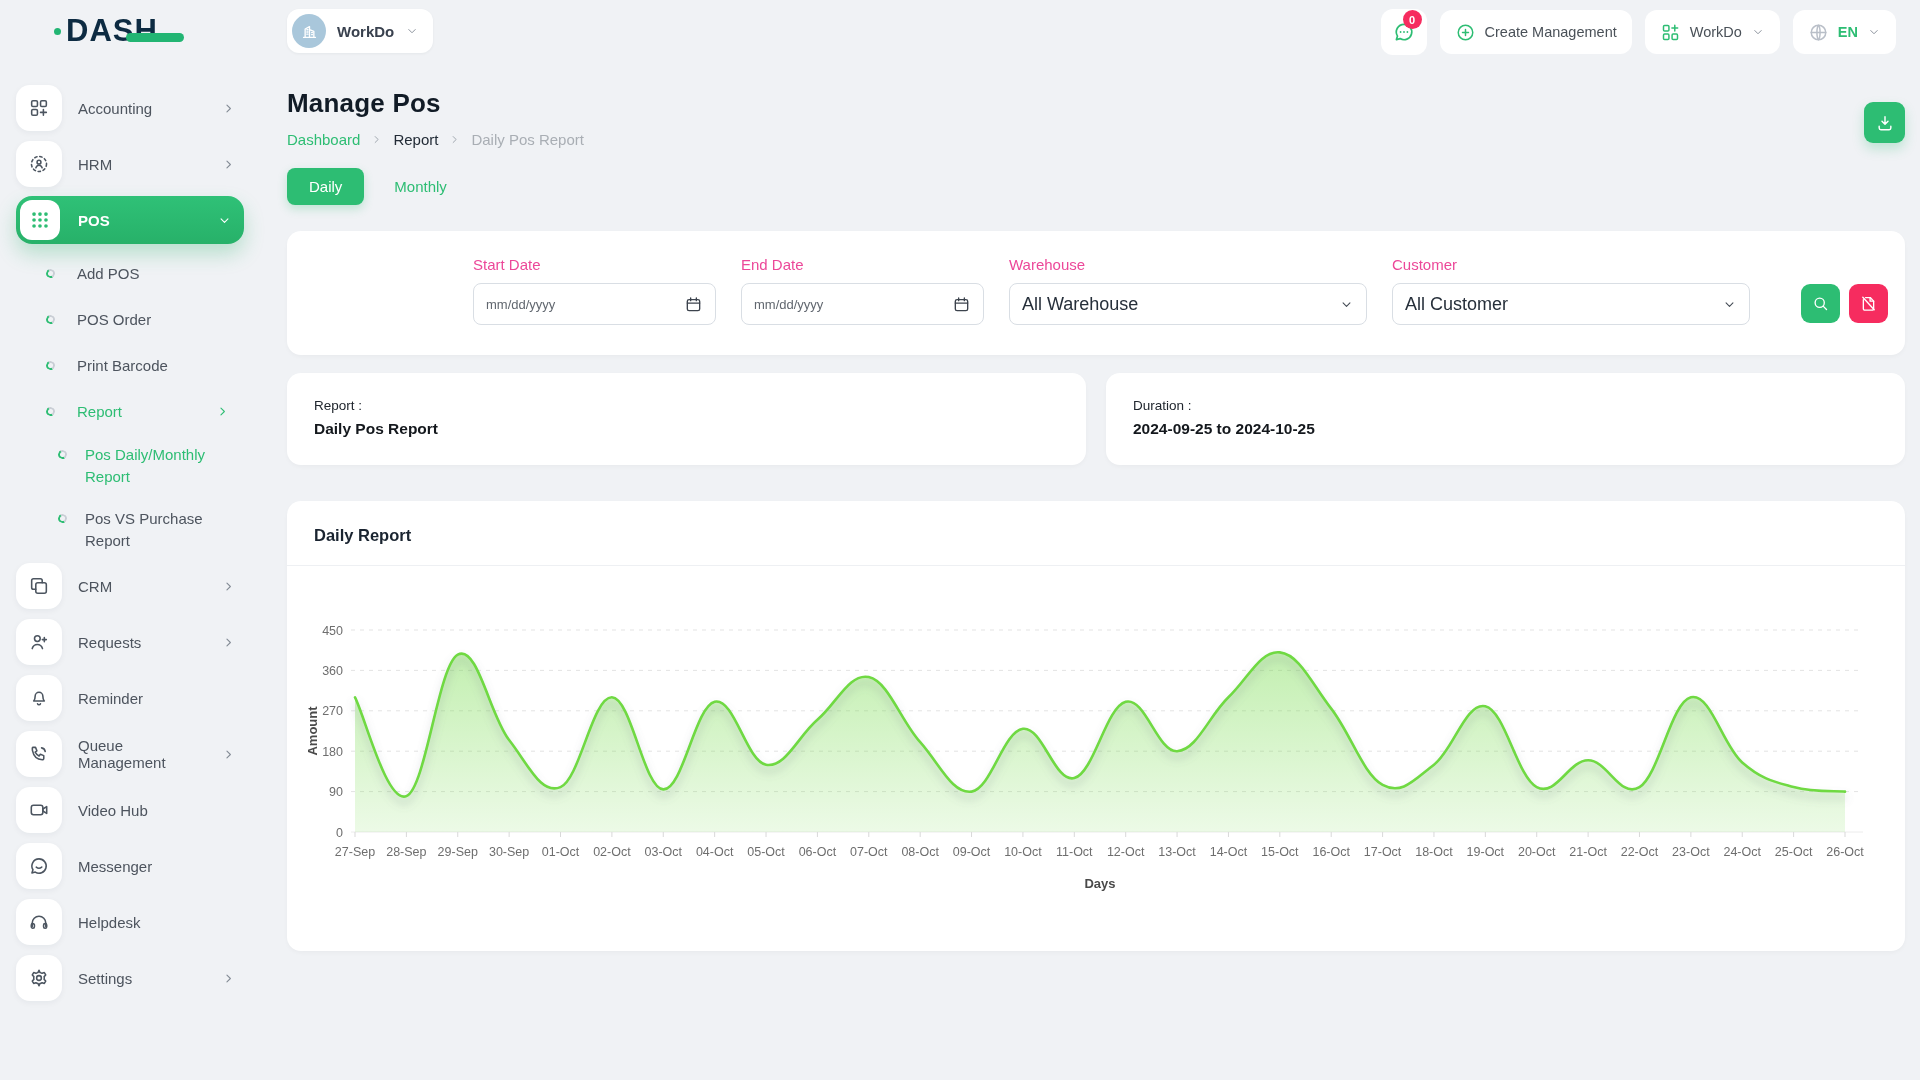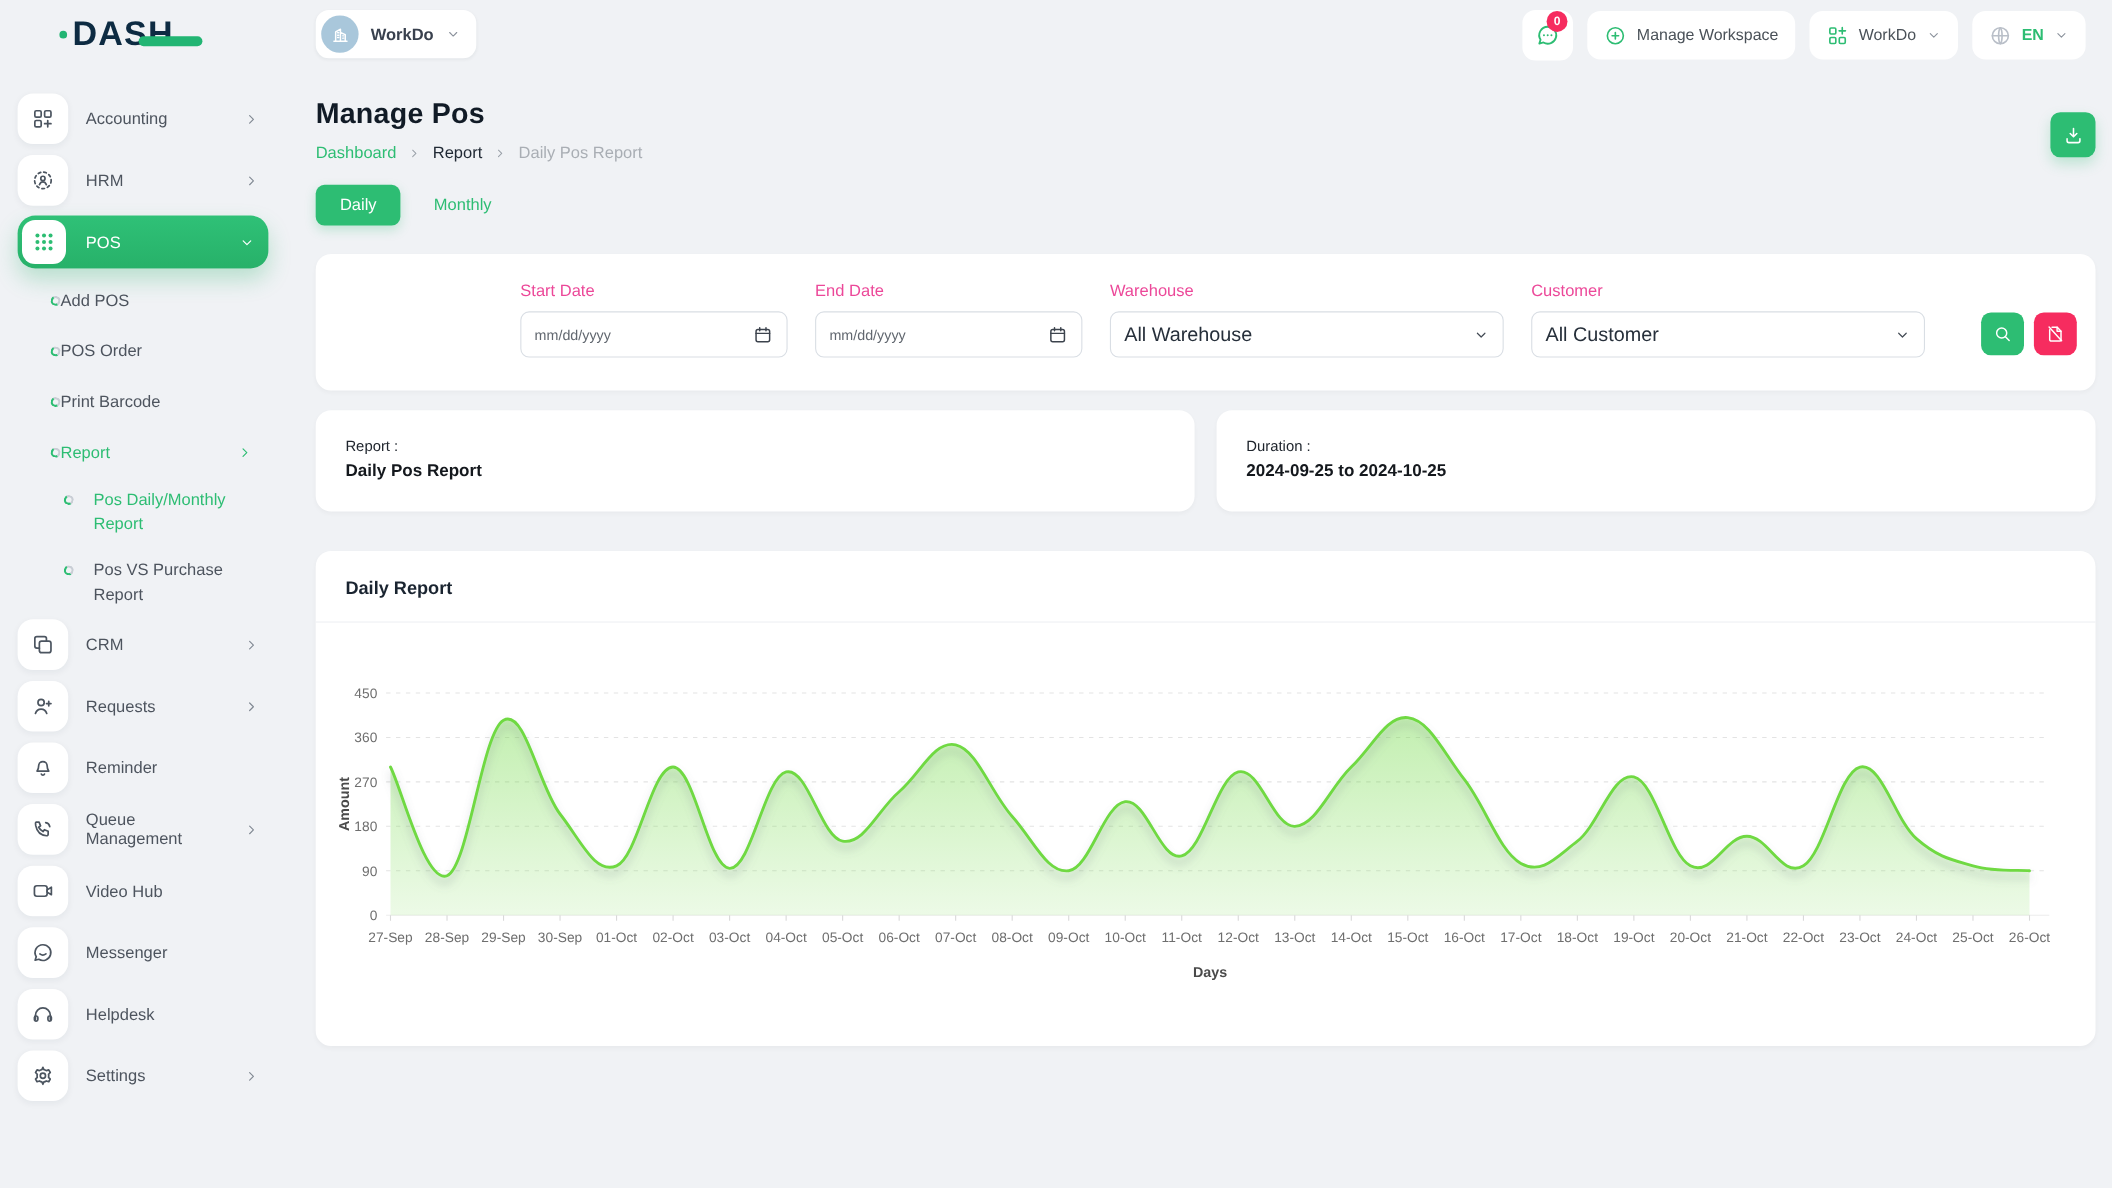--- a/index.html
+++ b/index.html
@@ -30,23 +30,23 @@
 
 .sidebar{position:absolute;left:0;top:62px;width:260px;bottom:0;padding:22px 16px 0 16px}
 .srow{cursor:pointer}
 .srow.top{display:flex;align-items:center;gap:16px;height:48px;margin-bottom:8px;padding-right:8px}
 .tile{width:46px;height:46px;background:#fff;border-radius:14px;display:flex;align-items:center;justify-content:center;color:#4c5560;box-shadow:0 2px 6px rgba(25,39,52,.05);flex:none}
 .tile .ic{width:22px;height:22px}
 .slabel{flex:1;font-size:15px;color:#4d545e;font-weight:500}
 .srow-chev{color:#828a94;width:15px;height:15px}
 .srow.top.active{background:linear-gradient(180deg,#2fc177,#27b169);border-radius:16px;padding:4px 12px 4px 4px;gap:18px;box-shadow:0 10px 20px rgba(39,177,105,.28);margin-bottom:6px}
 .srow.top.active .tile{width:40px;height:40px;border-radius:12px;color:#2dbd73;box-shadow:none}
-.srow.top.active .slabel{color:#fff;font-weight:400}
+.srow.top.active .slabel{color:#fff;font-weight:700}
 .srow.top.active .srow-chev{color:#fff}
-.srow.sub{display:flex;align-items:center;height:46px;padding-left:30px;padding-right:14px}
+.srow.sub{display:flex;align-items:center;gap:22px;height:46px;padding-left:30px;padding-right:14px}
 .srow.subsub{display:flex;align-items:flex-start;gap:18px;padding:10px 0 10px 42px}
 .srow.subsub .bullet{margin-top:6px}
 .srow.subsub .slabel{flex:none;width:152px;line-height:22px}
 .srow.active .slabel{color:#2dbd73}
 .srow.sub.active .srow-chev{color:#2dbd73}
 .bullet{width:9px;height:9px;border-radius:50%;border:2.5px solid #c9ced5;border-left-color:#2dbd73;border-bottom-color:#2dbd73;transform:rotate(15deg);flex:none}
 
 main{position:absolute;left:260px;top:62px;width:1660px;padding:26px 15px 0 27px}
 .page-head{display:flex;justify-content:space-between;align-items:flex-start}
 h1{font-size:26px;color:#111b26;font-weight:700;letter-spacing:.2px}
@@ -126,21 +126,21 @@
         </span>
       <span class="badge">0</span>
     </button>
     <button class="pill">
       <span class="ic green">
           <svg viewBox="0 0 24 24" fill="none" stroke="currentColor" stroke-width="1.7" stroke-linecap="round" stroke-linejoin="round">
             <circle cx="12" cy="12" r="8.3"></circle>
             <path d="M12 8.6v6.8M8.6 12h6.8"></path>
           </svg>
         </span>
-      <span>Manage Workspace</span>
+      <span>Create Management</span>
     </button>
     <button class="pill">
       <span class="ic green">
           <svg viewBox="0 0 24 24" fill="none" stroke="currentColor" stroke-width="1.7" stroke-linecap="round" stroke-linejoin="round">
             <rect x="4" y="4" width="6.2" height="6.2" rx="1.2"></rect>
             <rect x="4" y="13.8" width="6.2" height="6.2" rx="1.2"></rect>
             <rect x="13.8" y="13.8" width="6.2" height="6.2" rx="1.2"></rect>
             <path d="M16.9 3.6v6.6M13.6 6.9h6.6"></path>
           </svg>
         </span>

